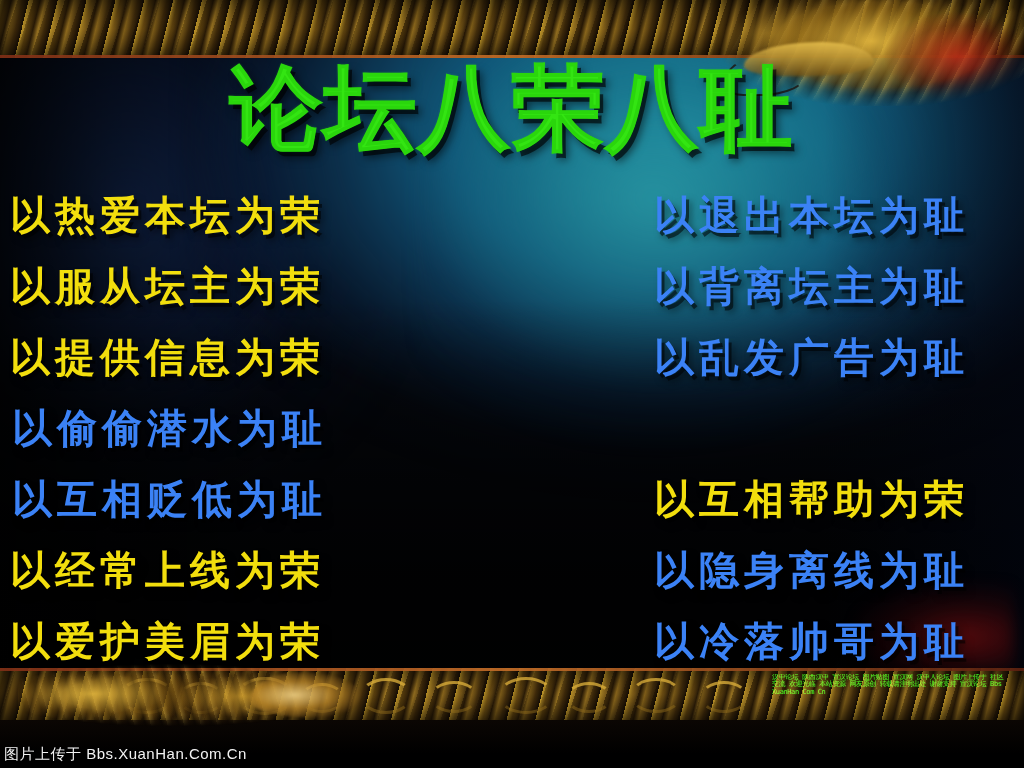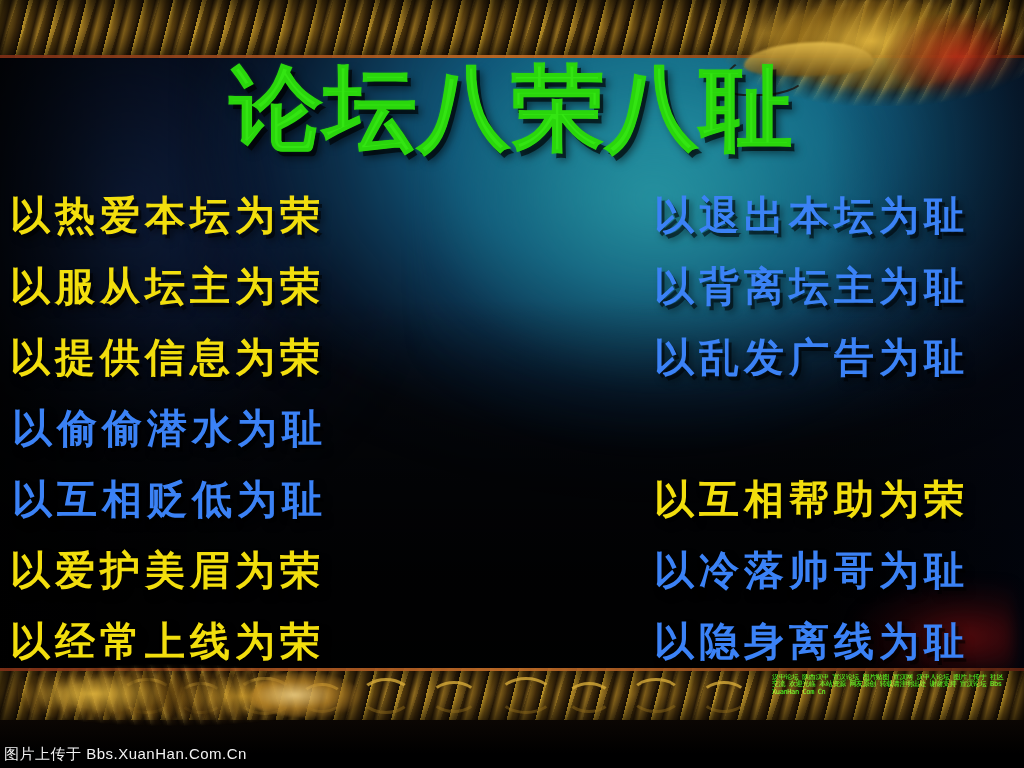--- a/index.html
+++ b/index.html
@@ -296,26 +296,26 @@
       <div class="cell cell-chi">以乱发广告为耻</div>
     </div>
     <div class="row">
       <div class="cell cell-chi">以偷偷潜水为耻</div>
     </div>
     <div class="row">
       <div class="cell cell-chi">以互相贬低为耻</div>
       <div class="cell cell-rong">以互相帮助为荣</div>
     </div>
     <div class="row">
+      <div class="cell cell-rong">以经常上线为荣</div>
+      <div class="cell cell-chi">以隐身离线为耻</div>
+    </div>
+    <div class="row">
       <div class="cell cell-rong">以爱护美眉为荣</div>
       <div class="cell cell-chi">以冷落帅哥为耻</div>
-    </div>
-    <div class="row">
-      <div class="cell cell-rong">以经常上线为荣</div>
-      <div class="cell cell-chi">以隐身离线为耻</div>
     </div>
     <div class="row">
       <div class="cell cell-rong">以退出本坛为耻</div>
     </div>
   </div>
 
   <div class="border-band border-bottom">
     <div class="vine" style="left:120px; top:10px; width:48px; height:30px;"></div>
     <div class="vine" style="left:178px; top:14px; width:40px; height:26px;"></div>
     <div class="vine" style="left:236px; top:9px;  width:52px; height:32px;"></div>

